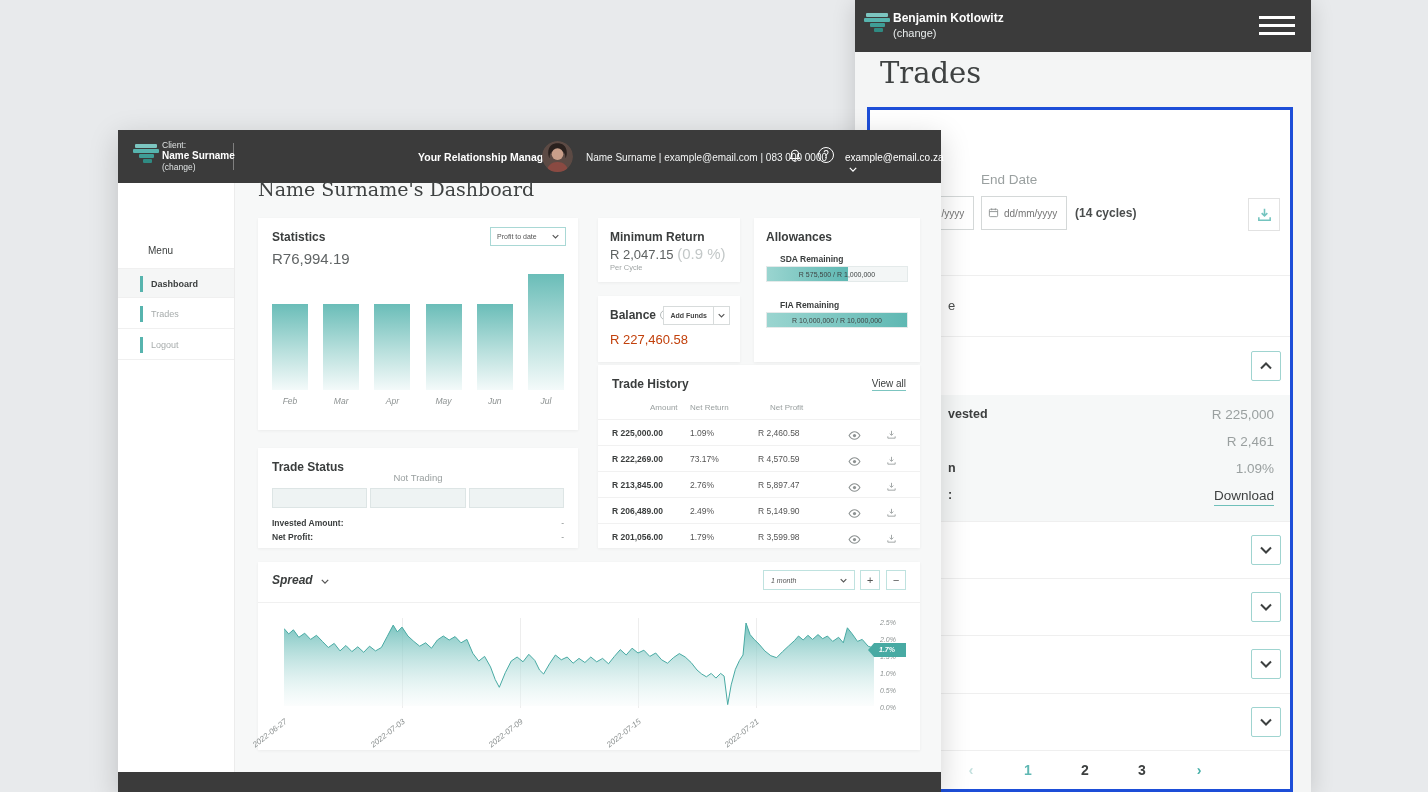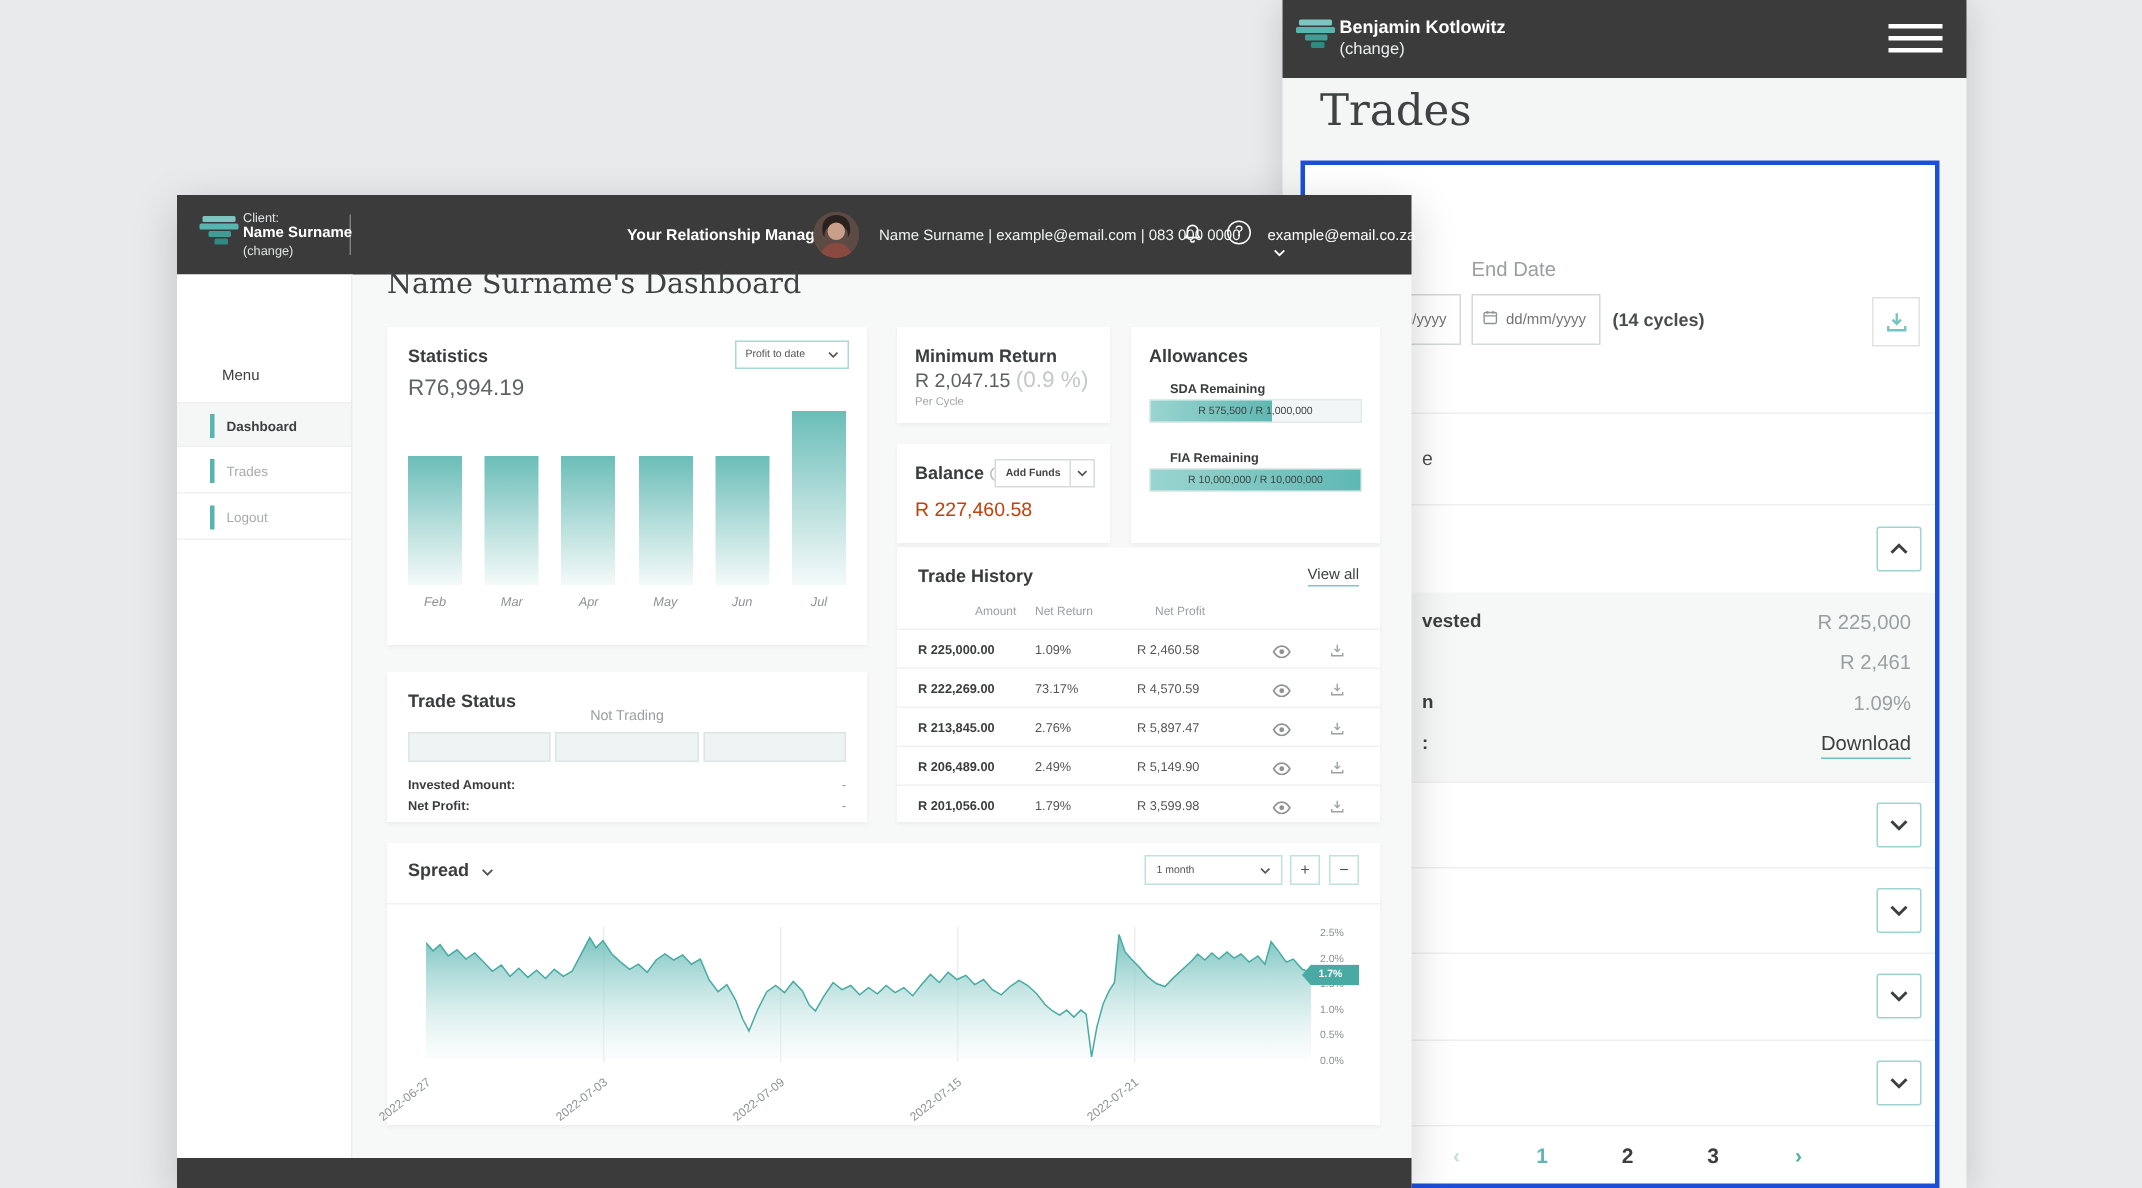--- a/index.html
+++ b/index.html
@@ -117,21 +117,21 @@
   
   #tstatus { left:140px; top:318px; width:320px; height:100px; }
   .nt { position:absolute; left:0; width:100%; top:24px; text-align:center; font-size:9.5px; color:#9aa0a0; }
   .seg-bar { position:absolute; left:14px; right:14px; top:40px; height:20px; display:flex; gap:3px; }
   .seg { flex:1; background:#eef3f3; border:1px solid #dde5e5; }
   .ts-line { position:absolute; left:14px; right:14px; font-size:8.5px; }
   .ts-lab { font-weight:bold; color:#3b3e3e; }
   .ts-val { position:absolute; right:0; color:#8a8f8f; }
 
   
-  #spread { left:140px; top:432px; width:662px; height:188px; }
+  #spread { left:140px; top:432px; width:662px; height:188px;font-style:italic; }
   .sp-title { position:absolute; left:14px; top:11px; font-size:12px; font-weight:bold; color:#3a3d3d; cursor:pointer; }
   .sp-select { position:absolute; right:65px; top:8px; width:92px; height:20px; border:1px solid #bfe2df; display:flex; align-items:center; justify-content:space-between; padding:0 7px; cursor:pointer; background:#fff; }
   .sp-select span { font-size:7px; color:#555; }
   .sp-zoom { position:absolute; top:8px; width:20px; height:20px; border:1px solid #bfe2df; background:#fff; font-size:11px; color:#555; text-align:center; line-height:18px; cursor:pointer; }
   .sp-plus { right:40px; } .sp-minus { right:14px; }
   .sp-div { position:absolute; left:0; top:40px; width:100%; border-top:1px solid #f0f0f0; }
   .plot { position:absolute; left:26px; top:56px; width:590px; height:90px; }
   .gline { position:absolute; top:0; width:1px; height:90px; background:#ededed; }
   .ytick { position:absolute; left:622px; font-size:7px; color:#8d9292; }
   .badge { position:absolute; left:610px; top:81px; width:38px; height:14px; background:#48aaa3; color:#fff; font-size:7px; font-weight:bold; text-align:center; line-height:14px; clip-path:polygon(0 50%,16% 0,100% 0,100% 100%,16% 100%); z-index:2; }

